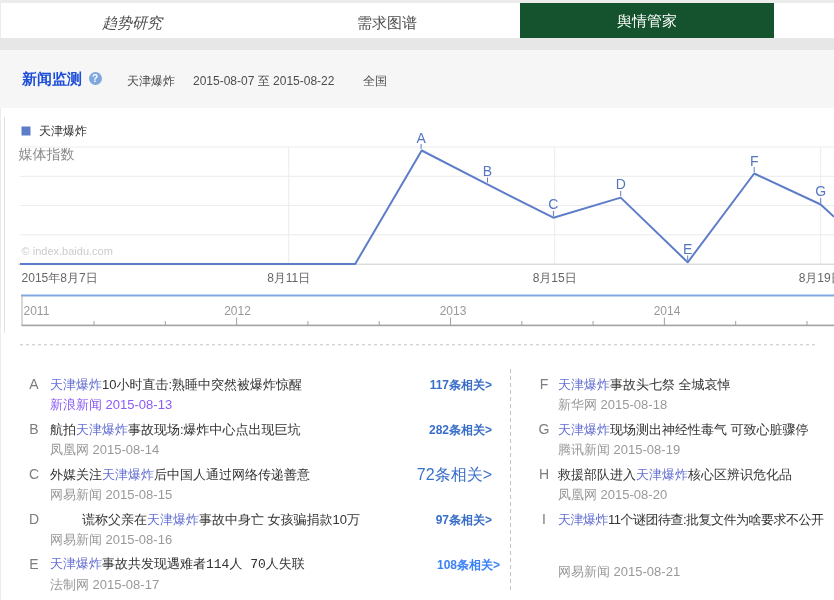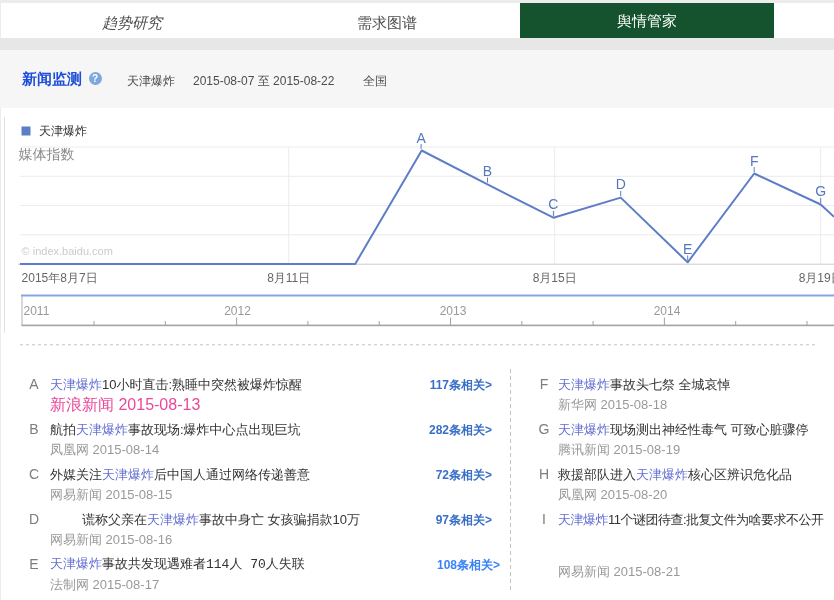--- a/index.html
+++ b/index.html
@@ -100,28 +100,28 @@
   </g>
 
   <line x1="20" y1="344.8" x2="815" y2="344.8" stroke="#c4c4c4" stroke-dasharray="3,3"></line>
   <line x1="510.5" y1="369" x2="510.5" y2="590" stroke="#c4c4c4" stroke-dasharray="4,3"></line>
 </svg>
 
 <div>
 <div class="abs" style="left:24px;top:377px;width:20px;text-align:center;font-size:14px;color:#7d7d7d;line-height:14px;">A</div>
 <div class="abs" style="left:50px;top:378px;font-size:13px;color:#333;line-height:13px;white-space:nowrap;"><span style="color:#6570d2">天津爆炸</span>10小时直击:熟睡中突然被爆炸惊醒</div>
 <div class="abs" style="left:392px;top:379px;width:100px;text-align:right;font-size:12px;font-weight:bold;color:#3a6fc9;line-height:12px;">117条相关&gt;</div>
-<div class="abs" style="left:50px;top:397.5px;font-size:16px;color:#ec4899;line-height:13px;">新浪新闻 2015-08-13</div>
+<div class="abs" style="left:50px;top:397.5px;font-size:13px;color:#8b5cf6;line-height:13px;">新浪新闻 2015-08-13</div>
 <div class="abs" style="left:24px;top:422px;width:20px;text-align:center;font-size:14px;color:#7d7d7d;line-height:14px;">B</div>
 <div class="abs" style="left:50px;top:423px;font-size:13px;color:#333;line-height:13px;white-space:nowrap;">航拍<span style="color:#6570d2">天津爆炸</span>事故现场:爆炸中心点出现巨坑</div>
 <div class="abs" style="left:392px;top:424px;width:100px;text-align:right;font-size:12px;font-weight:bold;color:#3a6fc9;line-height:12px;">282条相关&gt;</div>
 <div class="abs" style="left:50px;top:442.5px;font-size:13px;color:#999;line-height:13px;">凤凰网 2015-08-14</div>
 <div class="abs" style="left:24px;top:467px;width:20px;text-align:center;font-size:14px;color:#7d7d7d;line-height:14px;">C</div>
 <div class="abs" style="left:50px;top:468px;font-size:13px;color:#333;line-height:13px;white-space:nowrap;">外媒关注<span style="color:#6570d2">天津爆炸</span>后中国人通过网络传递善意</div>
-<div class="abs" style="left:392px;top:469px;width:100px;text-align:right;font-size:12px;font-weight:bold;color:#3a6fc9;line-height:12px;">72条相关&gt;</div>
+<div class="abs" style="left:392px;top:469px;width:100px;text-align:right;font-size:16px;font-weight:normal;color:#3a6fc9;line-height:12px;">72条相关&gt;</div>
 <div class="abs" style="left:50px;top:487.5px;font-size:13px;color:#999;line-height:13px;text-align:center;">网易新闻 2015-08-15</div>
 <div class="abs" style="left:24px;top:512px;width:20px;text-align:center;font-size:14px;color:#7d7d7d;line-height:14px;">D</div>
 <div class="abs" style="left:50px;top:513px;font-size:13px;color:#333;line-height:13px;white-space:nowrap;margin-left:32px;">谎称父亲在<span style="color:#6570d2">天津爆炸</span>事故中身亡 女孩骗捐款10万</div>
 <div class="abs" style="left:392px;top:514px;width:100px;text-align:right;font-size:12px;font-weight:bold;color:#3a6fc9;line-height:12px;">97条相关&gt;</div>
 <div class="abs" style="left:50px;top:532.5px;font-size:13px;color:#999;line-height:13px;">网易新闻 2015-08-16</div>
 <div class="abs" style="left:24px;top:557px;width:20px;text-align:center;font-size:14px;color:#7d7d7d;line-height:14px;">E</div>
 <div class="abs" style="left:50px;top:558px;font-size:13px;color:#333;line-height:13px;white-space:nowrap;font-family:Liberation Mono, monospace;"><span style="color:#6570d2">天津爆炸</span>事故共发现遇难者114人 70人失联</div>
 <div class="abs" style="left:400px;top:559px;width:100px;text-align:right;font-size:12px;font-weight:bold;color:#3b82f6;line-height:12px;">108条相关&gt;</div>
 <div class="abs" style="left:50px;top:577.5px;font-size:13px;color:#999;line-height:13px;">法制网 2015-08-17</div>
 <div class="abs" style="left:534px;top:377px;width:20px;text-align:center;font-size:14px;color:#7d7d7d;line-height:14px;">F</div>

